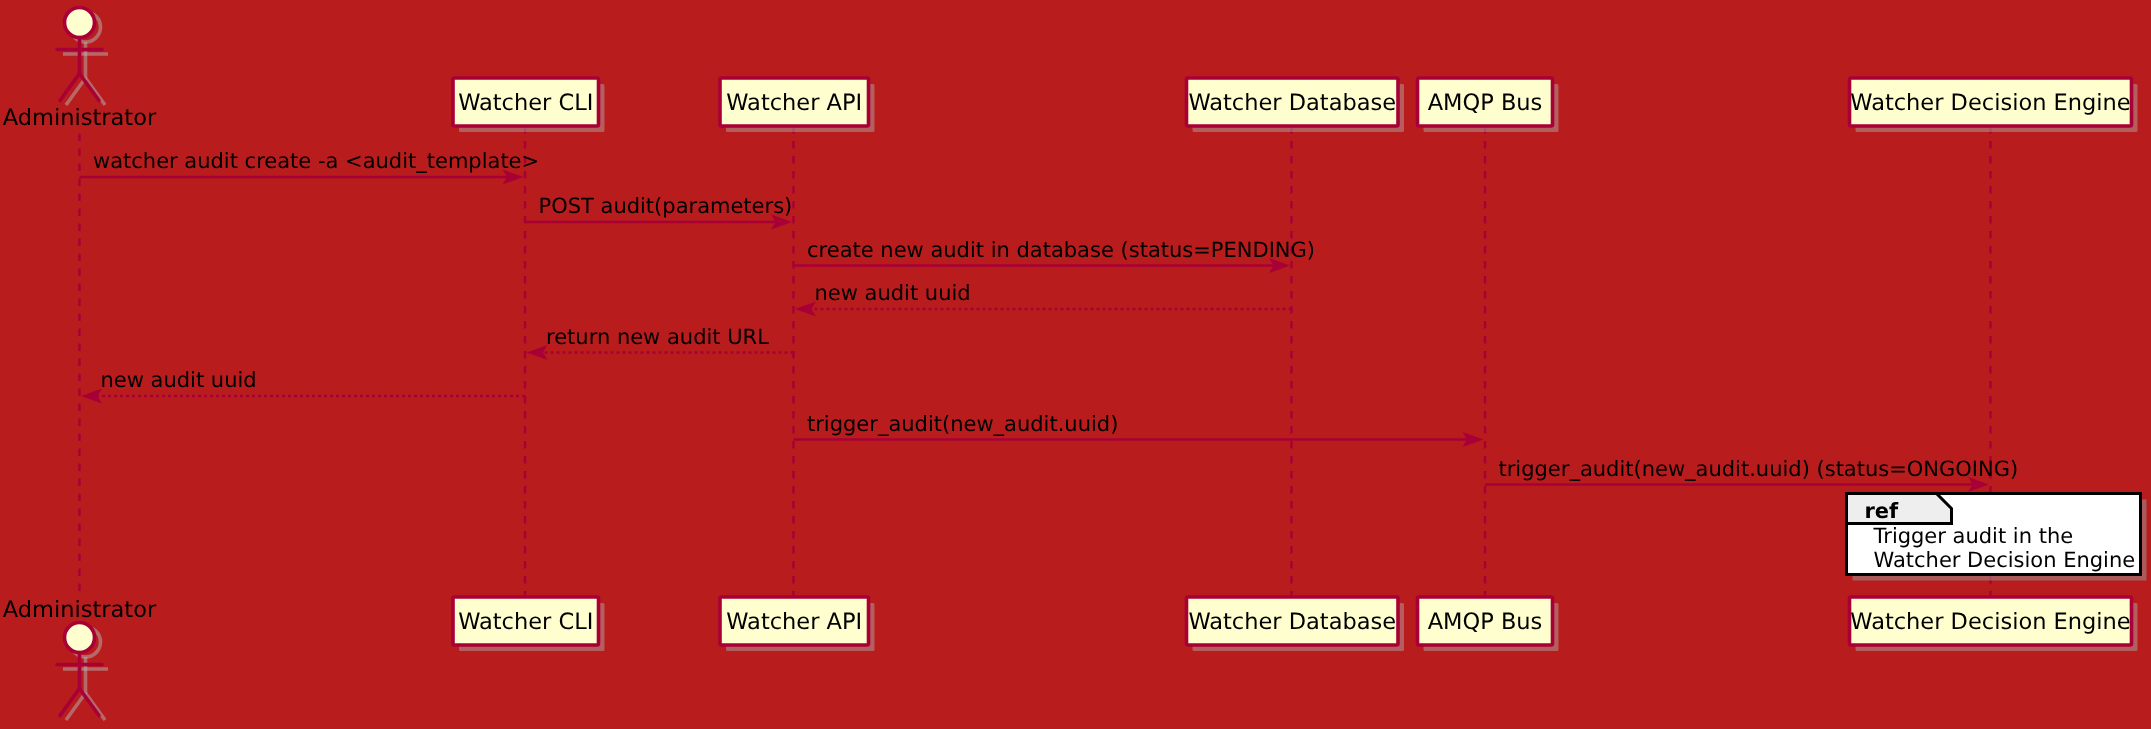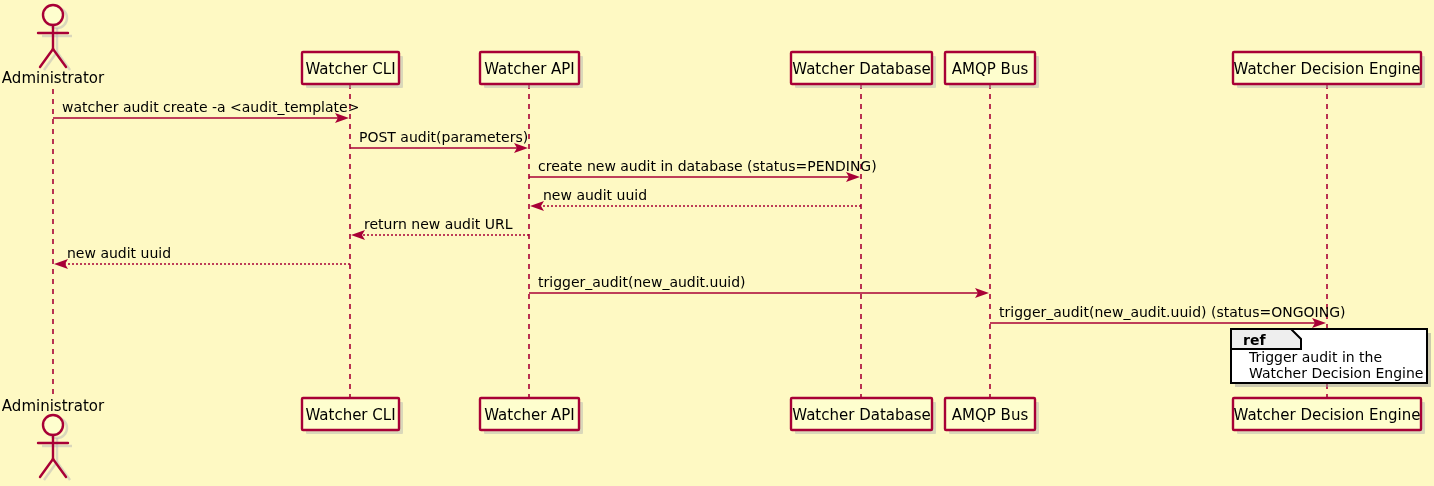--- a/index.html
+++ b/index.html
@@ -7,21 +7,21 @@
     padding: 0;
     background: #FFFFFF;
   }
   body {
     font-family: "DejaVu Sans", sans-serif;
   }
   #diagram-root {
     position: relative;
     width: 1434px;
     height: 486px;
-    background: #fef9c3;
+    background: #b91c1c;
     overflow: hidden;
   }
   svg.diagram-canvas {
     position: absolute;
     left: 0;
     top: 0;
     width: 1434px;
     height: 486px;
   }
   .lifeline-line {

